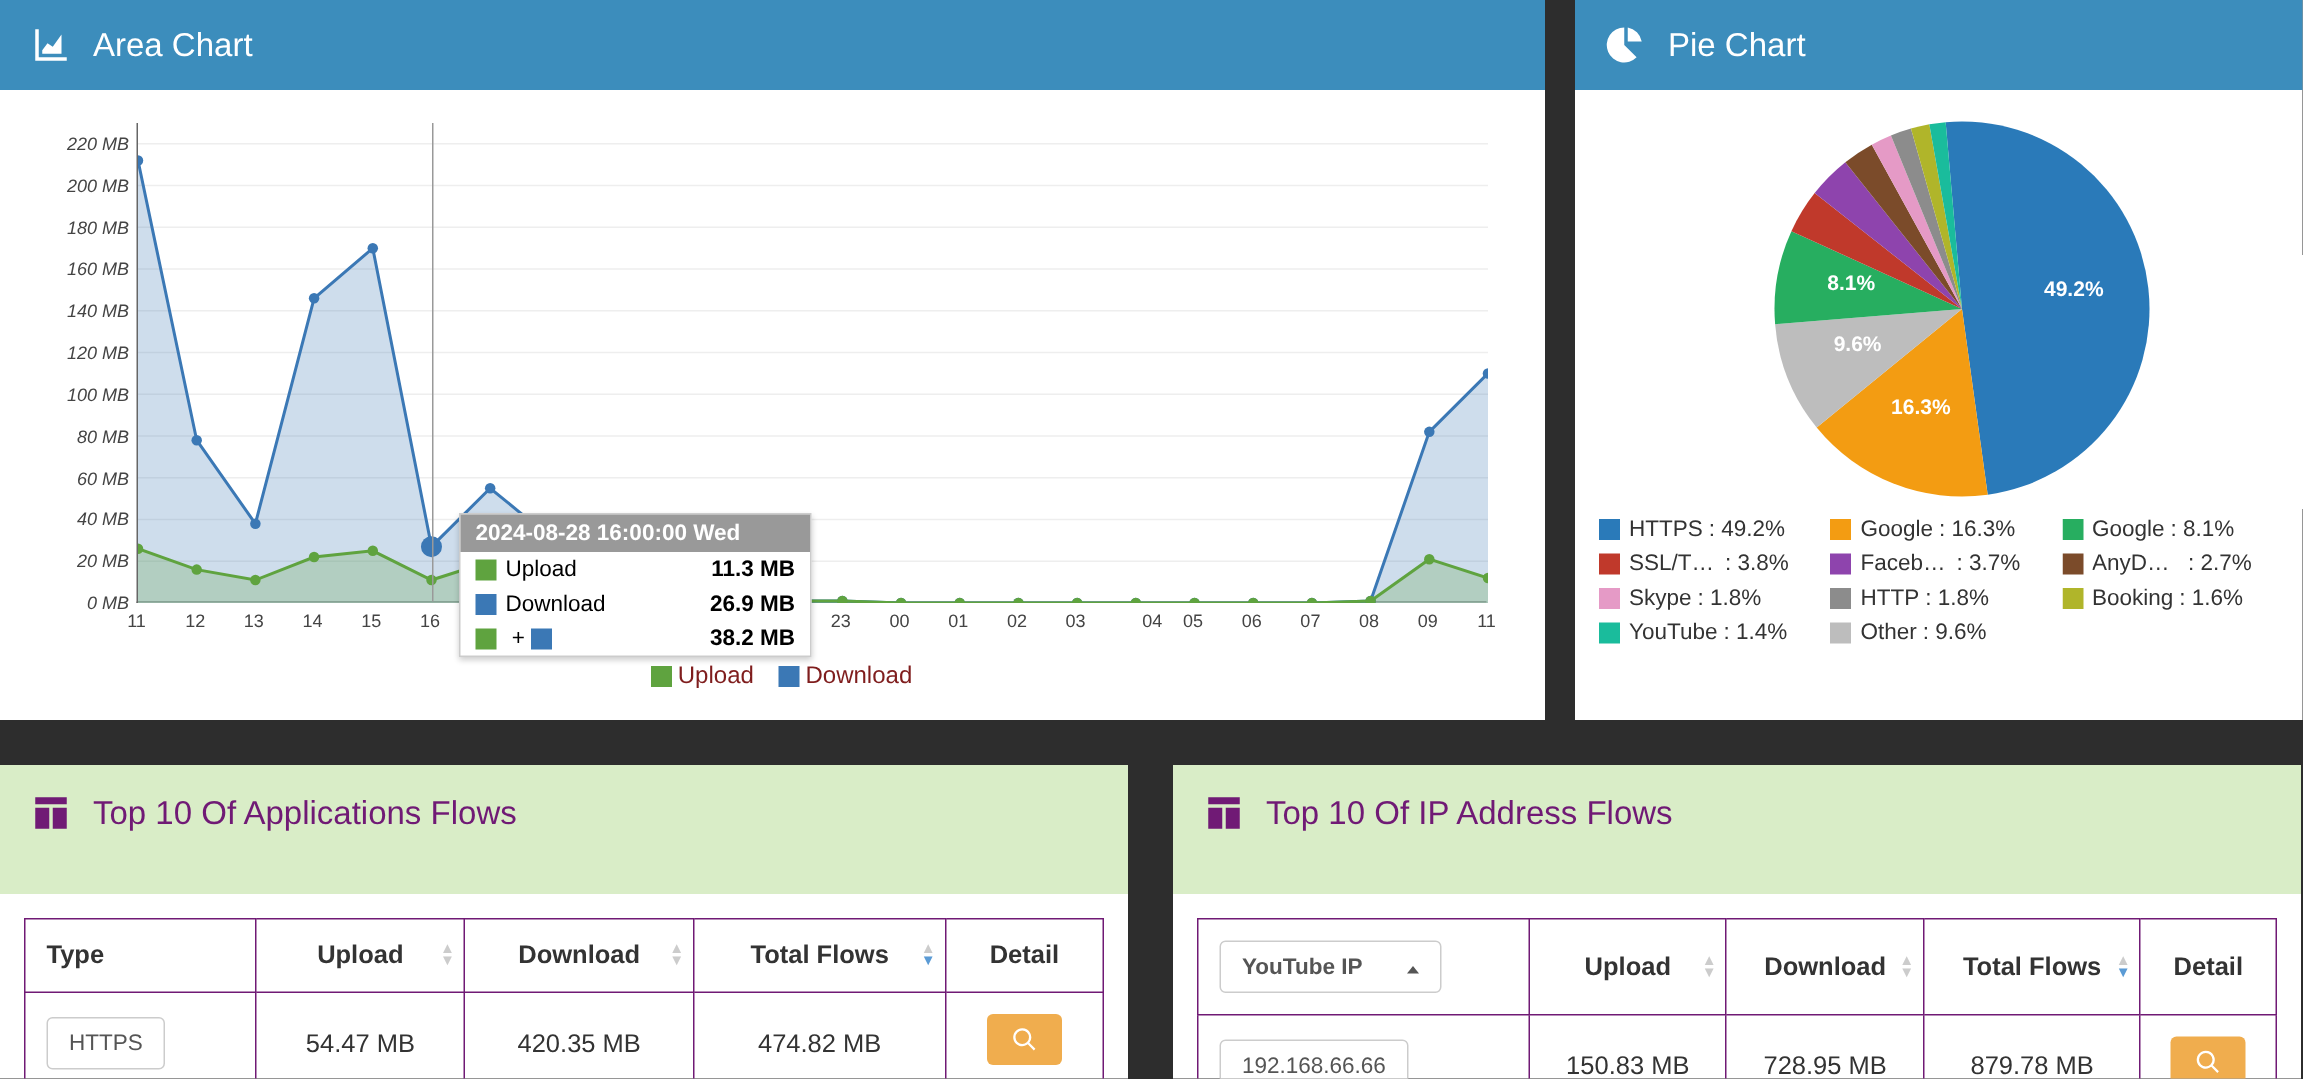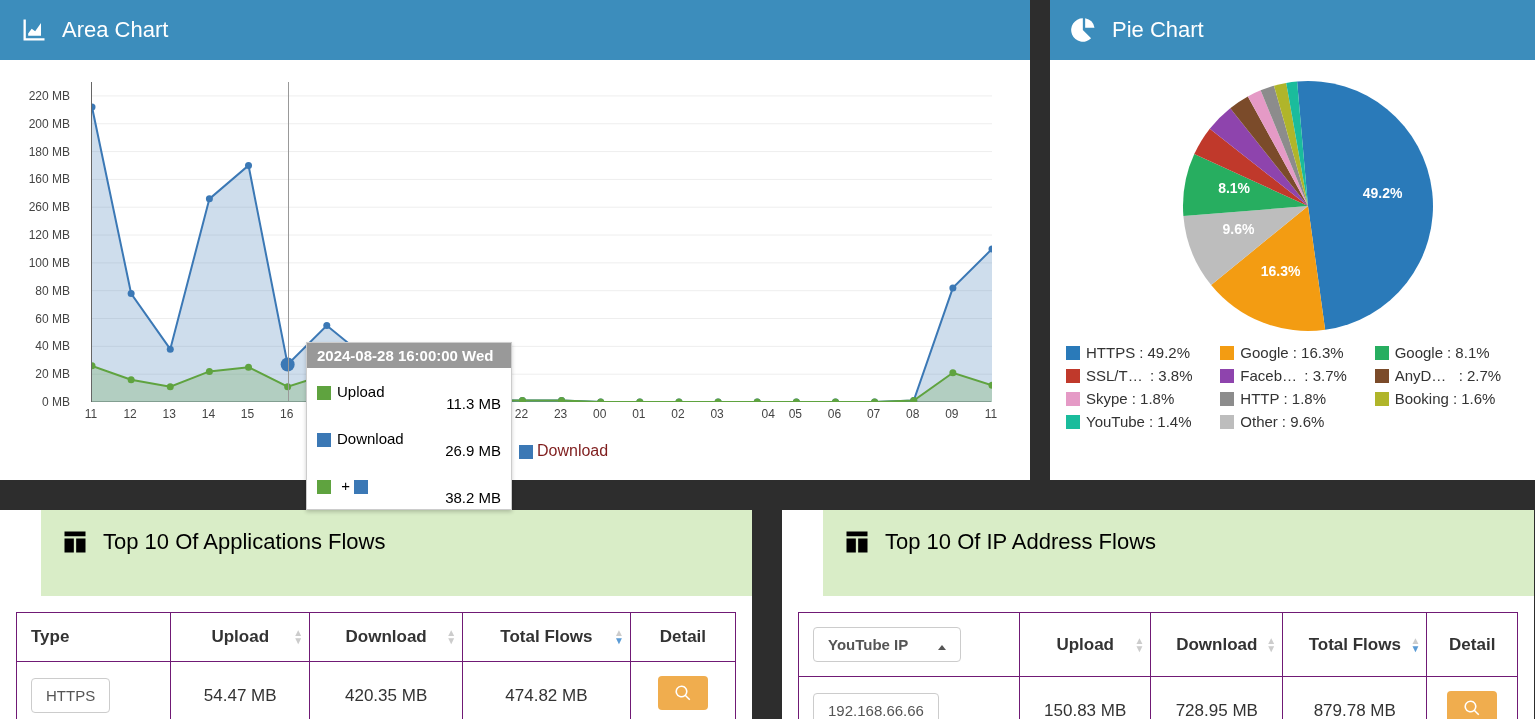--- a/index.html
+++ b/index.html
@@ -1,36 +1,36 @@
 <!DOCTYPE html>
 <html><head>
 <meta charset="utf-8">
 <style>
   * { box-sizing: border-box; margin: 0; padding: 0; }
   body { font-family: Arial, Helvetica, sans-serif; background: #2d2d2d; width: 1535px; height: 719px; overflow: hidden; }
   .grid { display: grid; grid-template-columns: 1030px 495px; grid-template-rows: 480px 1fr; gap: 20px; }
   .panel { background: #fff; display: flex; flex-direction: column; }
   .panel-blue .hdr { background: #3c8dbc; color: #fff; padding: 16px 20px; font-size: 22px; display: flex; align-items: center; gap: 14px; }
-  .panel-green .hdr { background: #d9edc7; color: #000000; padding: 18px 20px 40px 20px; font-size: 22px; display: flex; align-items: center; gap: 14px; margin-left: 41px; }
+  .panel-green .hdr { background: #d9edc7; color: #701a75; padding: 18px 20px 40px 20px; font-size: 22px; display: flex; align-items: center; gap: 14px; }
   .body { flex: 1; padding: 12px 16px; position: relative; }
   svg.ico { width: 28px; height: 28px; fill: currentColor; }
   
   .area-wrap { position: relative; width: 100%; height: 100%; }
   .ylabels { position: absolute; left: 0; top: 0; width: 70px; height: 340px; font-size: 12px; color: #444; }
-  .ylabels span { position: absolute; right: 16px; transform: translateY(-50%); }
+  .ylabels span { position: absolute; right: 0; transform: translateY(-50%); font-style: italic; }
   .plot { position: absolute; left: 75px; top: 10px; width: 900px; height: 320px; border-left: 1px solid #666; border-bottom: 1px solid #666; }
   .xlabels { position: absolute; left: 75px; top: 335px; width: 900px; font-size: 12px; color: #444; }
   .xlabels span { position: absolute; transform: translateX(-50%); }
   .legend-bottom { position: absolute; left: 0; right: 0; top: 370px; text-align: center; font-size: 16px; color: #7f1d1d; }
   .legend-bottom .sq { display: inline-block; width: 14px; height: 14px; vertical-align: middle; margin: 0 4px 0 12px; }
-  .tooltip { position: absolute; left: 290px; top: 270px; background: #fff; border: 1px solid #ccc; box-shadow: 0 2px 4px rgba(0,0,0,.2); font-size: 15px; z-index: 10; width: 206px; }
+  .tooltip { position: absolute; left: 290px; top: 270px; background: #fff; border: 1px solid #ccc; box-shadow: 0 2px 4px rgba(0,0,0,.2); font-size: 15px; z-index: 10; width: 235px; }
   .tooltip .tt-title { background: #999; color: #fff; padding: 4px 10px; font-weight: bold; }
   .tooltip .tt-row { display: flex; justify-content: space-between; padding: 3px 10px; align-items: center; }
   .tooltip .sq { width: 14px; height: 14px; display: inline-block; margin-right: 6px; vertical-align: middle; }
-  .tooltip .vv { font-weight: normal; margin-top: 24px; }
+  .tooltip .vv { font-weight: bold; }
   .vline { position: absolute; top: 0; bottom: 0; width: 1px; background: #999; left: 260px; }
   
   .pie-wrap { display: flex; flex-direction: column; align-items: center; padding-top: 4px; }
   .pie-legend { width: 100%; padding: 8px 0 0 0; display: grid; grid-template-columns: 1fr 1fr 1fr; row-gap: 6px; font-size: 15px; color: #333;}
   .pie-legend .item { display: flex; align-items: center; white-space: nowrap; overflow: hidden; }
   .pie-legend .sw { width: 14px; height: 14px; margin-right: 6px; flex: 0 0 auto; }
   .pie-legend .lab { flex: 0 0 auto; max-width: 60px; overflow: hidden; text-overflow: ellipsis; }
   .pie-legend .pct { margin-left: 4px; }
   
   table.tbl { width: 100%; border-collapse: collapse; margin-top: 4px; }
@@ -61,21 +61,21 @@
     <div class="body">
       <div class="area-wrap">
         <div class="ylabels" id="ylabels">
             <span style="top: 330px;">0 MB</span>
             <span style="top: 302.174px;">20 MB</span>
             <span style="top: 274.348px;">40 MB</span>
             <span style="top: 246.522px;">60 MB</span>
             <span style="top: 218.696px;">80 MB</span>
             <span style="top: 190.87px;">100 MB</span>
             <span style="top: 163.043px;">120 MB</span>
-            <span style="top: 135.217px;">260 MB</span>
+            <span style="top: 135.217px;">140 MB</span>
             <span style="top: 107.391px;">160 MB</span>
             <span style="top: 79.5652px;">180 MB</span>
             <span style="top: 51.7391px;">200 MB</span>
             <span style="top: 23.913px;">220 MB</span>
           </div>
         <div class="plot">
           <div class="vline" style="left: 195.652px;"></div>
           <svg id="area-svg" width="900" height="320">
               <line x1="0" x2="900" y1="320" y2="320" stroke="#eee"></line>
               <line x1="0" x2="900" y1="292.17391304347825" y2="292.17391304347825" stroke="#eee"></line>

